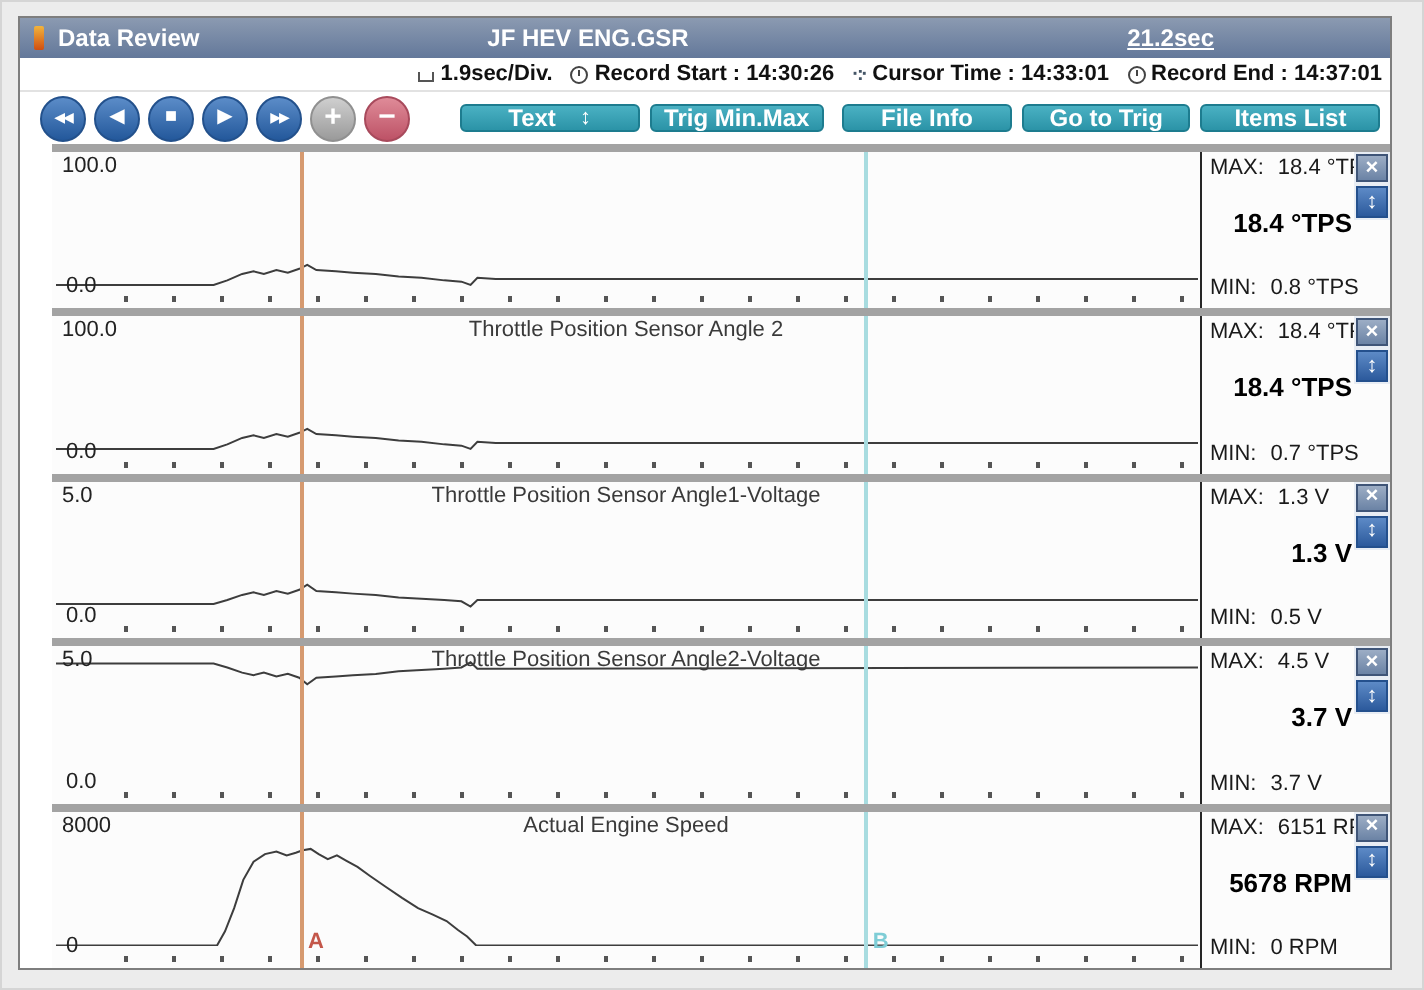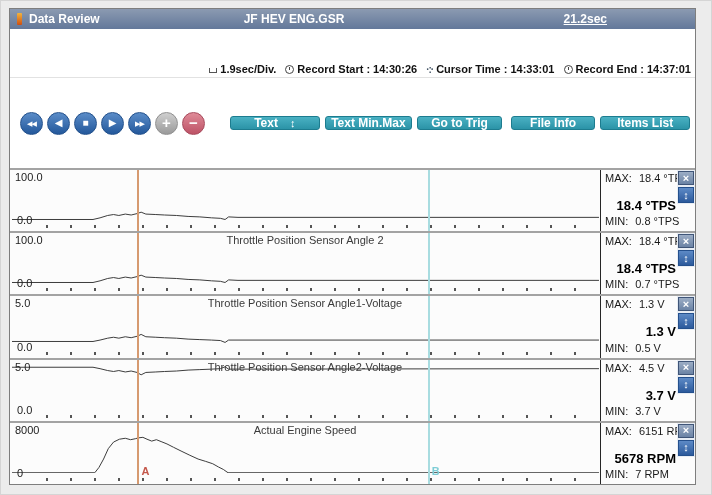--- a/index.html
+++ b/index.html
@@ -1,18 +1,18 @@
 <!DOCTYPE html>
 <html><head>
 <meta charset="utf-8">
 <style>
   * { margin:0; padding:0; box-sizing:border-box; }
   html,body { width:712px; height:495px; background:#fff; font-family:"Liberation Sans", sans-serif; }
   .screen { width:712px; height:495px; background:#ececec; padding:7px 15px 9px 8px; border:1px solid #d5d5d5; }
-  .window { width:100%; height:100%; background:#fff; border:1px solid #7e7e7e; display:flex; flex-direction:column; overflow:hidden;gap:32px; }
+  .window { width:100%; height:100%; background:#fff; border:1px solid #7e7e7e; display:flex; flex-direction:column; overflow:hidden; }
 
   
   .titlebar { height:20px; flex:0 0 20px; background:linear-gradient(#8b9ab1,#63789a); color:#fff; display:flex; align-items:center; position:relative; font-size:12px; font-weight:bold; padding-left:7px; }
   .app-icon { width:5px; height:12px; background:linear-gradient(#f2b43c,#d04e10); border-radius:1px; margin-right:7px; }
   .tb-file { position:absolute; left:284px; transform:translateX(-50%); font-weight:bold; }
   .tb-dur  { position:absolute; right:88px; font-weight:bold;text-decoration:underline; }
 
   
   .inforow { height:17px; flex:0 0 17px; background:#fff; display:flex; align-items:center; justify-content:flex-end; gap:9px; font-size:11px; font-weight:bold; color:#111; padding-right:4px; border-bottom:1px solid #e2e2e2; }
   .inf { display:flex; align-items:center; gap:3px; white-space:nowrap; }
@@ -32,21 +32,21 @@
   .tealbtn { height:14px; background:linear-gradient(#4ab1c3,#2b93a7); border:1px solid #1d7c8f; border-radius:3px; color:#fff; font-weight:bold; font-size:12px; display:flex; align-items:center; justify-content:center; margin-right:5px; cursor:pointer; white-space:nowrap; }
   .btn-text { width:90px; margin-left:21px; gap:12px; }
   .btn-reset { width:88px; }
   .btn-trig { width:85px; }
   .btn-file { width:85px; margin-left:4px; }
   .btn-items { width:90px; margin-left:0;text-align:center; }
   .updn-glyph { font-size:11px; }
 
   
   .panels { flex:1; display:flex; flex-direction:column; background:#fff; }
-  .panel { flex:1; display:flex; border-top:2px solid #a3a3a3; min-height:0; }
+  .panel { flex:1; display:flex; border-top:4px solid #a3a3a3; min-height:0;margin-left:16px; }
   .chart { flex:1; position:relative; background:#fcfcfc; overflow:hidden; }
   .scale-max { position:absolute; top:1px; left:5px; font-size:11px; color:#222; }
   .scale-min { position:absolute; bottom:5px; left:7px; font-size:11px; color:#222; }
   .chart-title { position:absolute; top:1px; left:50%; transform:translateX(-50%); font-size:11px; color:#3a3a3a; white-space:nowrap; }
   svg.wave { position:absolute; left:2px; right:1px; top:3px; bottom:11px; width:calc(100% - 3px); height:calc(100% - 14px); }
   svg.wave polyline { fill:none; stroke:#3d3d3d; stroke-width:1; vector-effect:non-scaling-stroke; }
   .ticks { position:absolute; left:36px; right:3px; bottom:3px; height:3px; background:repeating-linear-gradient(to right,#555 0 2px,transparent 2px 24px); }
   .cursor { position:absolute; top:0; bottom:0; width:2px; }
   .cursor-label { position:absolute; bottom:7px; font-size:11px; font-weight:bold; }
 
@@ -117,23 +117,23 @@
             <span class="pglyph big">+</span>
           </span>
           <span class="pbtn pink">
             <span class="pglyph big">−</span>
           </span>
         </span>
       <span class="tealbtn btn-text">
         <span>Text</span>
         <span class="updn-glyph">↕</span>
       </span>
-      <span class="tealbtn btn-reset">Text Min.Max</span>
+      <span class="tealbtn btn-reset">Trig Min.Max</span>
+      <span class="tealbtn btn-file">File Info</span>
       <span class="tealbtn btn-trig">Go to Trig</span>
-      <span class="tealbtn btn-file">File Info</span>
       <span class="tealbtn btn-items">Items List</span>
     </div>
 
     <div class="panels">
   <div class="panel">
     <div class="chart">
       <svg class="wave" viewBox="0 0 100 100" preserveAspectRatio="none">
               <polyline points="0,98.5 13.8,98.5 15,95 16.3,90 17.3,88 18.2,90 19.3,87 20.3,89 21.3,86 22,83 22.8,87 24.5,88 26,89 28,90 30,92 32,93 34,95 35.5,96 36.3,98.5 36.9,93 38.5,94 100,94"></polyline>
             </svg>
       <div class="cursor cur-a" style="left: 21.6%; background: rgb(214, 154, 112);"></div>
@@ -277,21 +277,21 @@
             <span class="cursor-label" style="left: calc(70.8% + 4px); color: rgb(126, 205, 214);">B</span>
           </div>
     <div class="values">
       <div class="mm-row max">
         <span>MAX:</span>
         <span>6151 RPM</span>
       </div>
       <div class="big-value">5678 RPM</div>
       <div class="mm-row min">
         <span>MIN:</span>
-        <span>7 RPM</span>
+        <span>0 RPM</span>
       </div>
       <div class="panel-btns">
         <div class="close-btn">
                 <span>×</span>
               </div>
         <div class="updown-btn">
                 <span>↕</span>
               </div>
       </div>
     </div>

